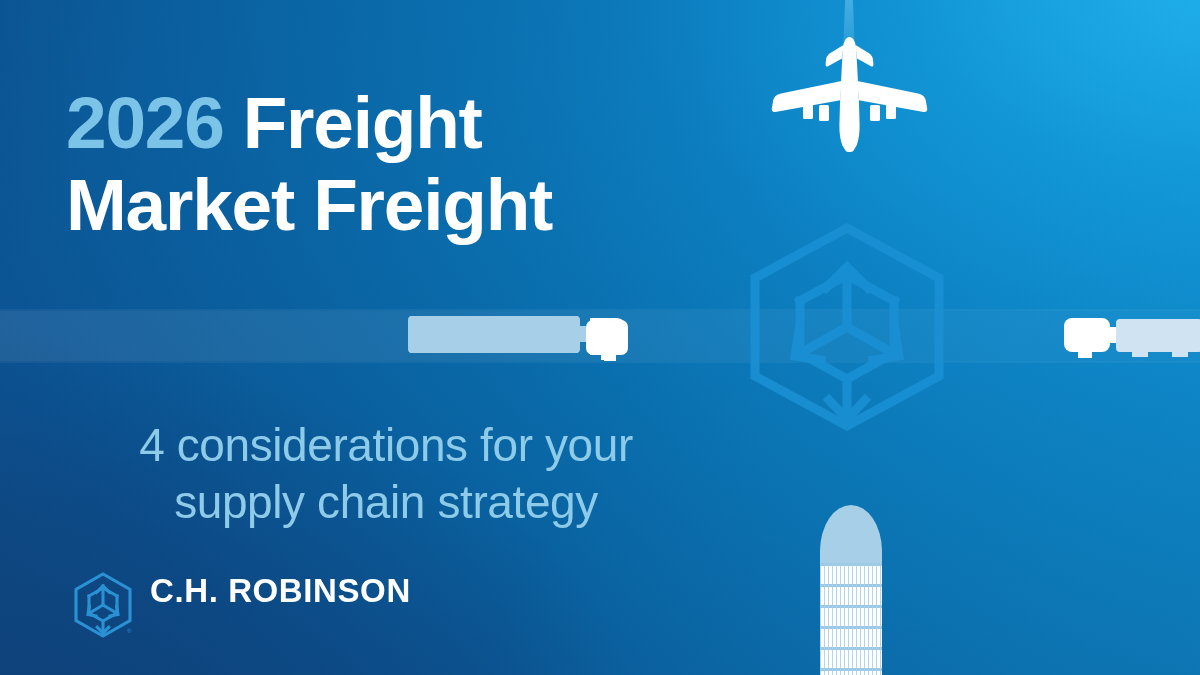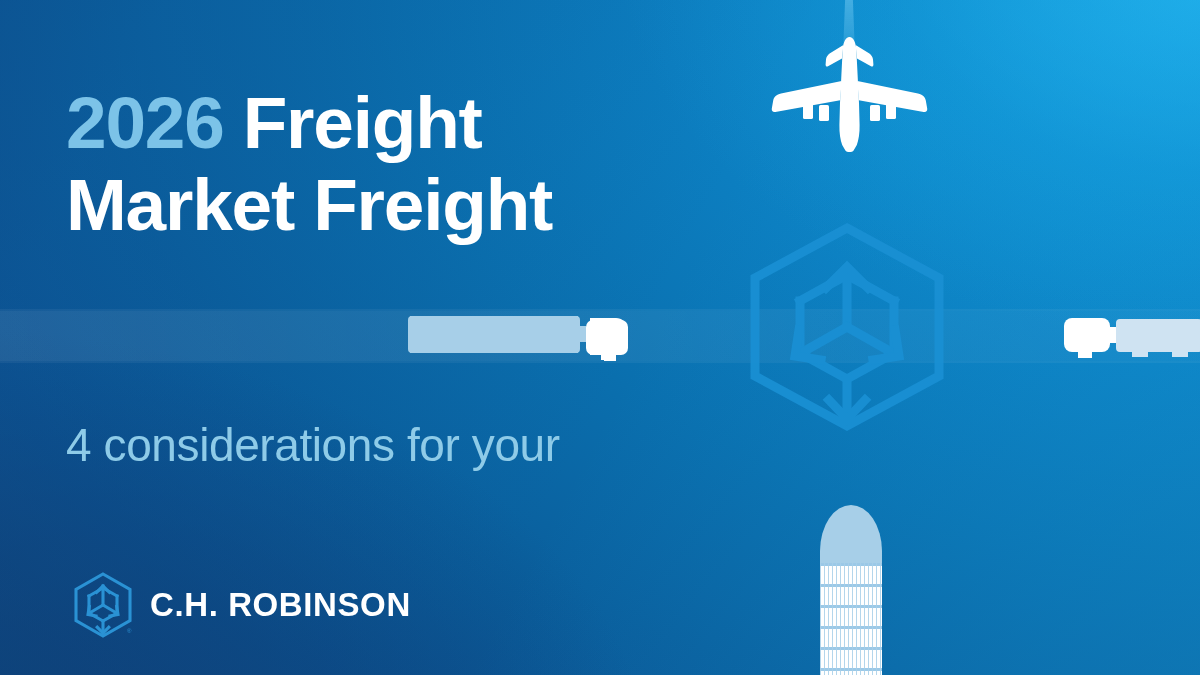--- a/index.html
+++ b/index.html
@@ -160,28 +160,27 @@
   .subhead {
     position:absolute;
     left:66px; top:417px;
     width:640px;
     font-size:46px;
     line-height:57px;
     font-weight:400;
     color:#8ecbe8;
     letter-spacing:-0.4px;
   }
-  .subhead-line { white-space:nowrap; }
+  .subhead-line { white-space:nowrap;text-align:center; }
 
   
   .logo {
     position:absolute;
     left:72px; top:572px;
     display:flex;
-    align-items:center;
     gap:16px;
   }
   .logo-mark { width:62px; height:66px; color:#2a92d4; flex:0 0 auto; }
   .logo-word {
     font-size:33px;
     font-weight:bold;
     color:#ffffff;
     letter-spacing:0.6px;
     white-space:nowrap;
   }
@@ -320,20 +319,21 @@
 
   <div class="headline">
     <div class="headline-line">
       <span class="year">2026</span><span>&nbsp;</span><span>Freight</span>
     </div>
     <div class="headline-line">Market Freight</div>
   </div>
 
   <div class="subhead">
     <div class="subhead-line">4 considerations for your</div>
+    <div class="subhead-line">supply chain strategy</div>
   </div>
 
   <div class="logo">
     <span class="logo-mark">
       <svg viewBox="0 0 62 66" width="62" height="66" aria-hidden="true">
         <g fill="none" stroke="currentColor" stroke-width="3.1" stroke-linecap="square" stroke-linejoin="miter">
           <polygon points="31,2 58,17.5 58,48.5 31,64 4,48.5 4,17.5"></polygon>
           <path d="M17 24 L17 41 L31 49"></path>
           <path d="M45 24 L45 41 L31 49"></path>
           <path d="M17 24 L31 16 L45 24"></path>

